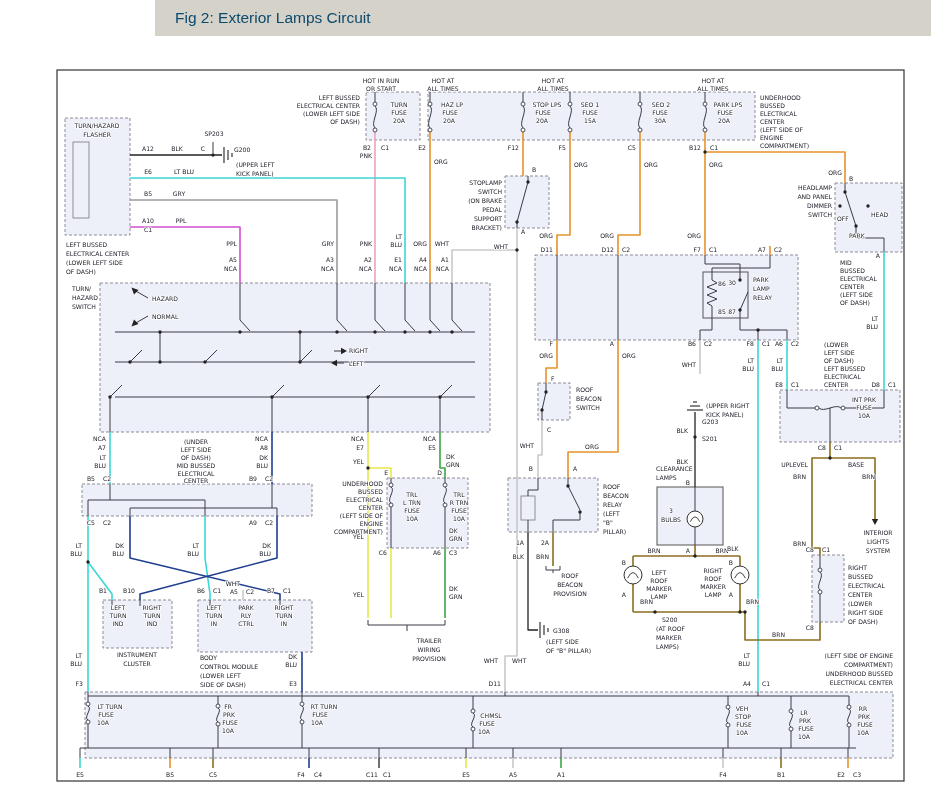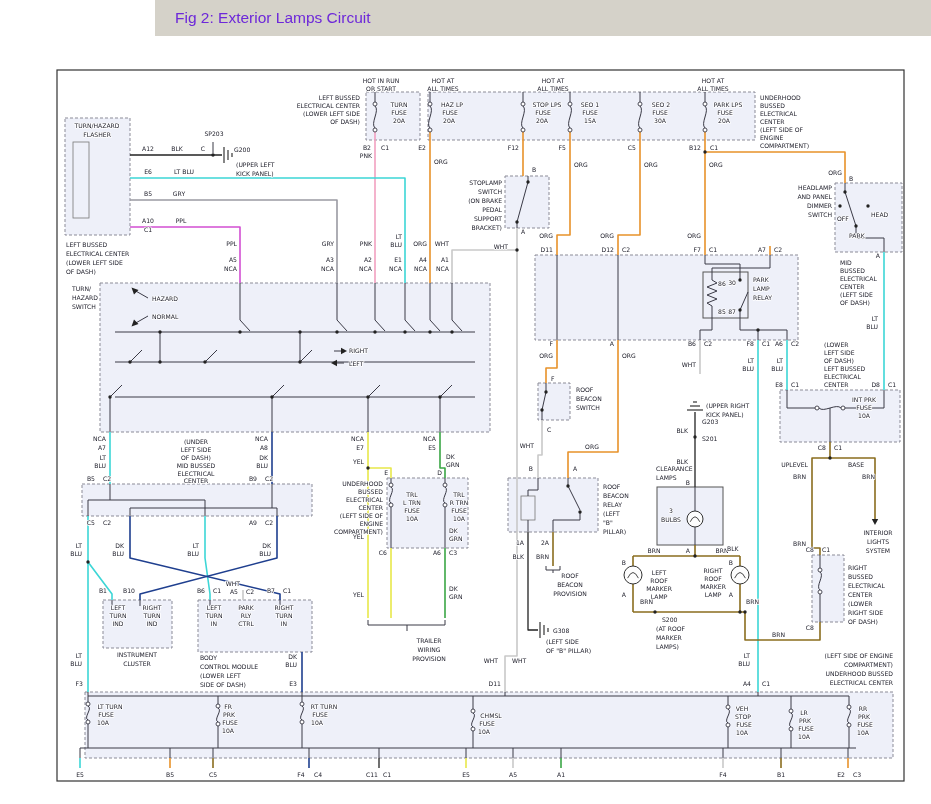--- a/index.html
+++ b/index.html
@@ -1,20 +1,20 @@
 <!DOCTYPE html>
 <html><head>
 <meta charset="utf-8">
 <style>
   html,body{margin:0;padding:0;background:#fff;}
   #page{position:relative;width:931px;height:804px;background:#ffffff;overflow:hidden;
         font-family:"Liberation Sans",sans-serif;}
   #titlebar{position:absolute;left:155px;top:0;width:776px;height:36px;background:#d5d2c9;
             display:flex;align-items:center;z-index:2;}
-  #titlebar span{padding-left:20px;font-size:15.5px;color:#6d28d9;}
+  #titlebar span{padding-left:20px;font-size:15.5px;color:#0c4a6e;}
   #dg{position:absolute;left:0;top:0;z-index:1;}
   .lbl{font-family:"DejaVu Sans",sans-serif;font-size:6.1px;fill:#1c1c28;
        stroke:#ffffff;stroke-width:1.6px;paint-order:stroke;stroke-linejoin:round;}
 </style>
 </head>
 <body>
 
 <div id="page">
   <div id="titlebar">
     <span>Fig 2: Exterior Lamps Circuit</span>

